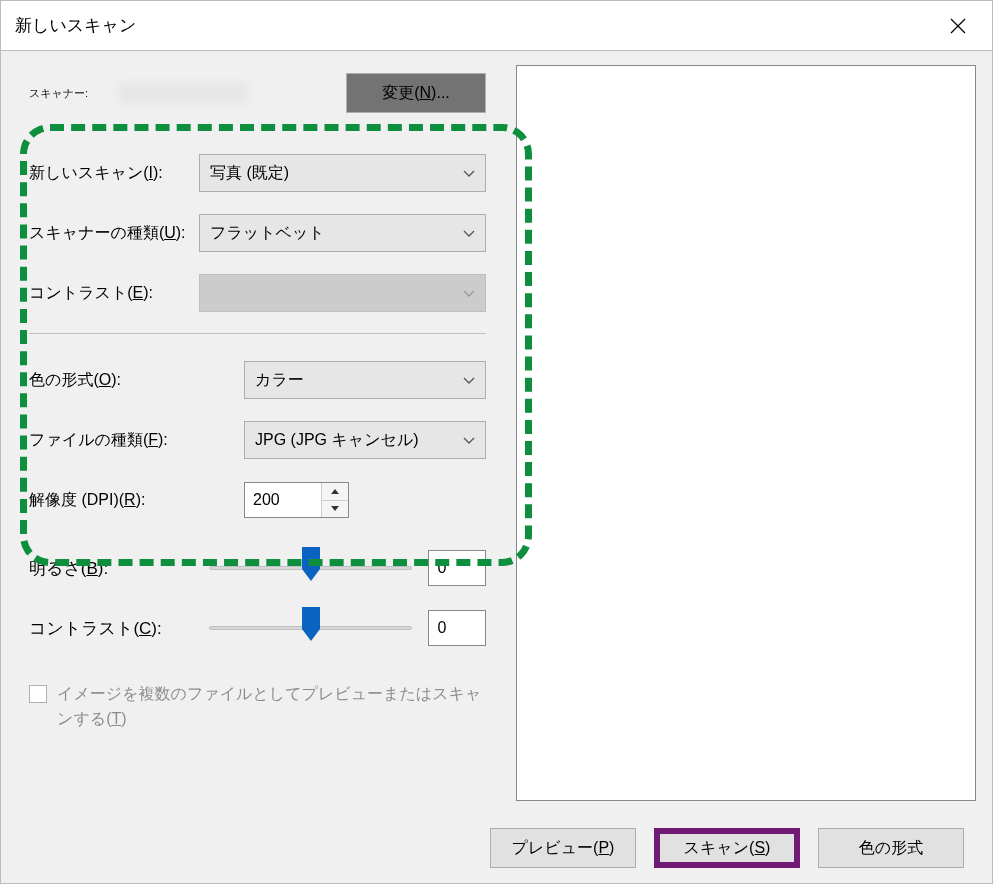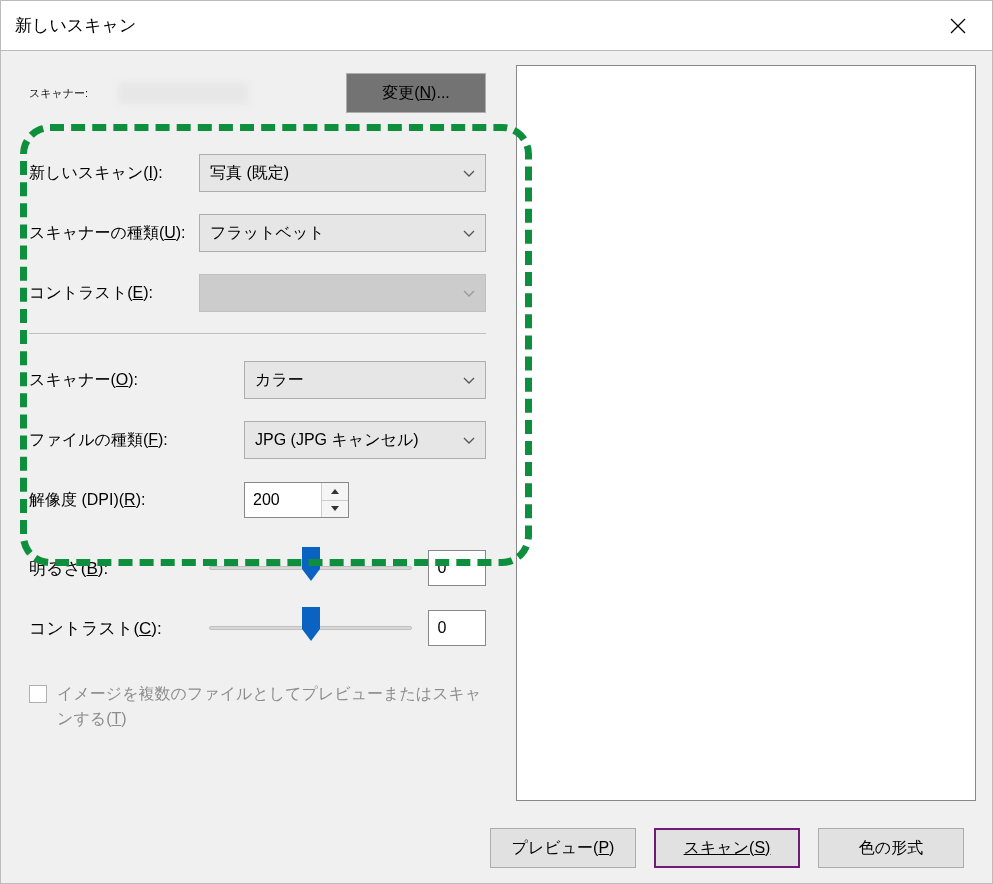--- a/index.html
+++ b/index.html
@@ -245,22 +245,21 @@
     }
     .dlg-btn {
       height: 40px;
       width: 146px;
       background: #e1e1e1;
       border: 1px solid #adadad;
       font-size: 16px;
       cursor: pointer;
     }
     .dlg-btn.primary {
-      border: 2px solid #701a75;
-      text-decoration: underline;
+      border: 6px solid #701a75;
     }
     .u { text-decoration: underline; }
   </style>
 </head>
 <body>
 
 <div class="window">
   <div class="titlebar">
     <span class="titlebar-title">新しいスキャン</span>
     <div class="close-btn">
@@ -315,21 +314,21 @@
           <span class="caret"><svg viewBox="0 0 12 8">
                 <polyline points="1,1 6,6 11,1" fill="none" stroke="#999" stroke-width="1.3"></polyline>
               </svg></span>
         </div>
       </div>
 
       <div class="divider"></div>
 
       <div class="form-row colorfmt">
         <span class="label">
-          <span>スキャナー(</span><span class="u">O</span><span>):</span>
+          <span>色の形式(</span><span class="u">O</span><span>):</span>
         </span>
         <div class="combo">
           <span>カラー</span>
           <span class="caret"><svg viewBox="0 0 12 8">
                 <polyline points="1,1 6,6 11,1" fill="none" stroke="#555" stroke-width="1.3"></polyline>
               </svg></span>
         </div>
       </div>
 
       <div class="form-row filetype">

